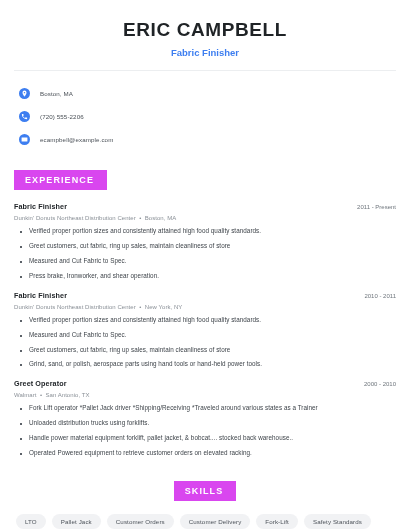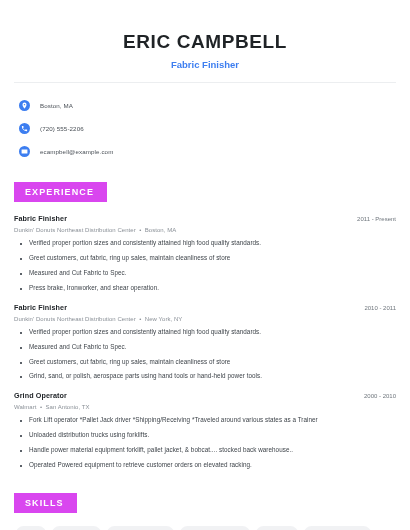--- a/index.html
+++ b/index.html
@@ -3,21 +3,21 @@
 <meta charset="utf-8">
 <style>
   * { box-sizing: border-box; margin: 0; padding: 0; }
   html, body {
     width: 410px;
     height: 530px;
     background: #ffffff;
     font-family: "Liberation Sans", sans-serif;
     overflow: hidden;
   }
-  .page { width: 410px; height: 424px; padding: 12px 14px; position: relative; }
+  .page { width: 410px; height: 424px; padding: 0 14px; position: relative; }
 
   
   .header { padding-top: 19px; text-align: center; }
   .name {
     font-size: 19px;
     font-weight: bold;
     letter-spacing: 0.6px;
     color: #1f2326;
   }
   .job-title {
@@ -60,21 +60,21 @@
   .section-badge {
     display: inline-block;
     background: #d946ef;
     color: #ffffff;
     font-size: 9px;
     font-weight: bold;
     letter-spacing: 1.1px;
     padding: 5px 13px 5px 11px;
   }
   .exp-section { margin-top: 21px; }
-  .skills-section { margin-top: 23px; }
+  .skills-section { margin-top: 23px; text-align: center; }
 
   
   .jobs { margin-top: 12px; }
   .job { margin-bottom: 2px; }
   .job-head {
     display: flex;
     align-items: baseline;
     justify-content: space-between;
   }
   .job-role {
@@ -241,21 +241,21 @@
             <span class="dot"></span>
             <span class="btext">Grind, sand, or polish, aerospace parts using hand tools or hand-held power tools.</span>
           </div>
         </div>
       </div>
 
       <div class="job-gap"></div>
 
       <div class="job">
         <div class="job-head">
-          <span class="job-role">Grind Operator</span>
+          <span class="job-role">Greet Operator</span>
           <span class="job-dates">2000 - 2010</span>
         </div>
         <div class="job-meta">
           <span>Walmart</span>
           <span>&nbsp;•&nbsp;</span>
           <span>San Antonio, TX</span>
         </div>
         <div class="bullets">
           <div class="bullet">
             <span class="dot"></span>

